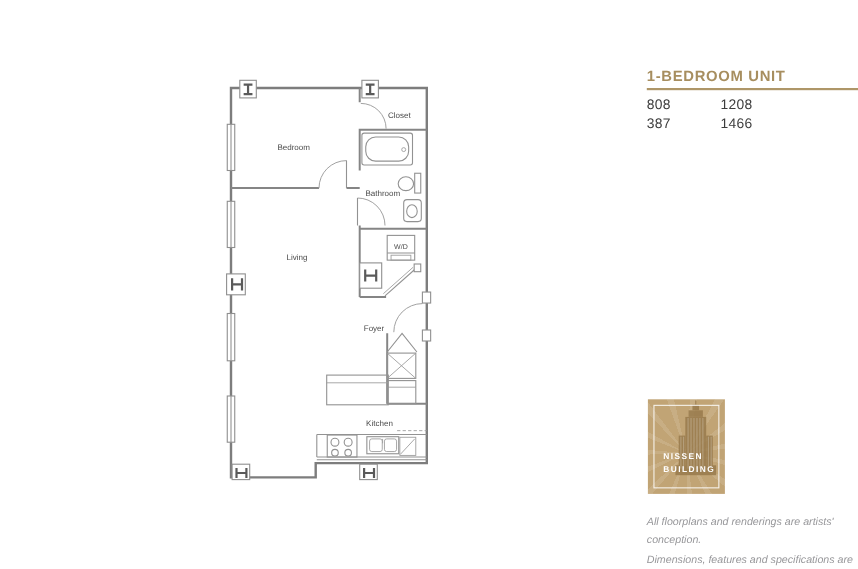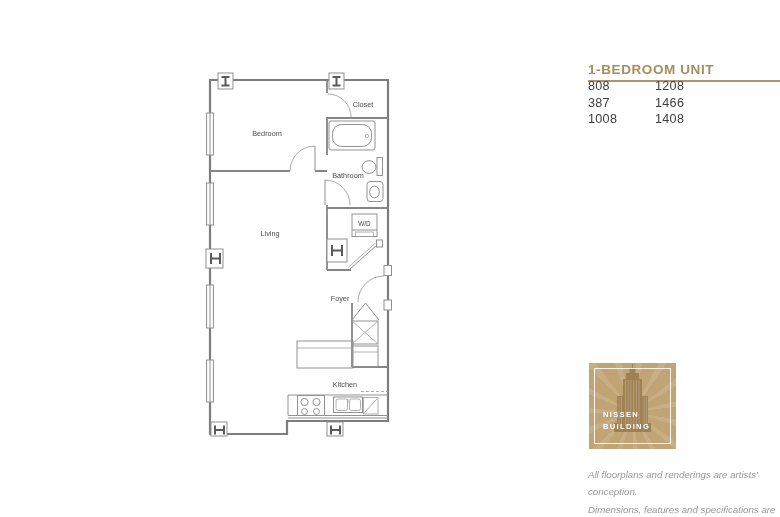--- a/index.html
+++ b/index.html
@@ -23,26 +23,26 @@
   .smalllabel { font-family:"Liberation Sans",sans-serif; font-size:6.4px; fill:#4a4a4a; text-anchor:middle; }
 
   
   .title {
     left:588px; top:62px; width:200px;
     font-size:13.5px; font-weight:bold; letter-spacing:0.6px;
     color:#a78e5f; margin:0;
   }
   .gold-rule { left:588px; top:80px; width:192px; height:1.6px; background:#ae9668; }
 
-  .units { left:588px; top:77px; width:140px; }
+  .units { left:588px; top:87px; width:140px; }
   .unit-row { height:16.6px; line-height:16.6px; }
   .unit { display:inline-block; width:67px; font-size:12.6px; color:#3d3d3d; letter-spacing:0.3px; }
 
   .logo {
-    left:589px; top:363px; width:87px; height:86px;
+    left:589px; top:363px; width:70px; height:86px;
     background:
       repeating-conic-gradient(from 4deg at 50% 57%,
         rgba(255,255,255,0.11) 0deg 7deg,
         rgba(255,255,255,0) 7deg 24deg),
       #c1a475;
     overflow:hidden;
   }
   .logo-border { position:absolute; left:5px; top:5px; right:5px; bottom:5px;
     border:1px solid rgba(255,255,255,0.85); }
   .logo-text { position:absolute; left:14px; top:46px; color:#ffffff;
@@ -203,23 +203,20 @@
 
   <h1 class="abs title">1-BEDROOM UNIT</h1>
   <div class="abs gold-rule"></div>
 
   <div class="abs units">
     <div class="unit-row">
       <span class="unit">808</span><span class="unit">1208</span>
     </div>
     <div class="unit-row">
       <span class="unit">387</span><span class="unit">1466</span>
-    </div>
-    <div class="unit-row">
-      <span class="unit">1008</span><span class="unit">1408</span>
     </div>
   </div>
 
   <div class="abs logo">
     <svg class="logo-building-svg" width="87" height="86" viewBox="0 0 87 86" xmlns="http://www.w3.org/2000/svg">
       <g fill="#9a7c4e" opacity="0.88">
         <rect x="34" y="16" width="19" height="48"></rect>
         <rect x="28" y="33" width="6" height="31"></rect>
         <rect x="53" y="33" width="6" height="31"></rect>
         <rect x="37" y="10" width="13" height="6"></rect>

